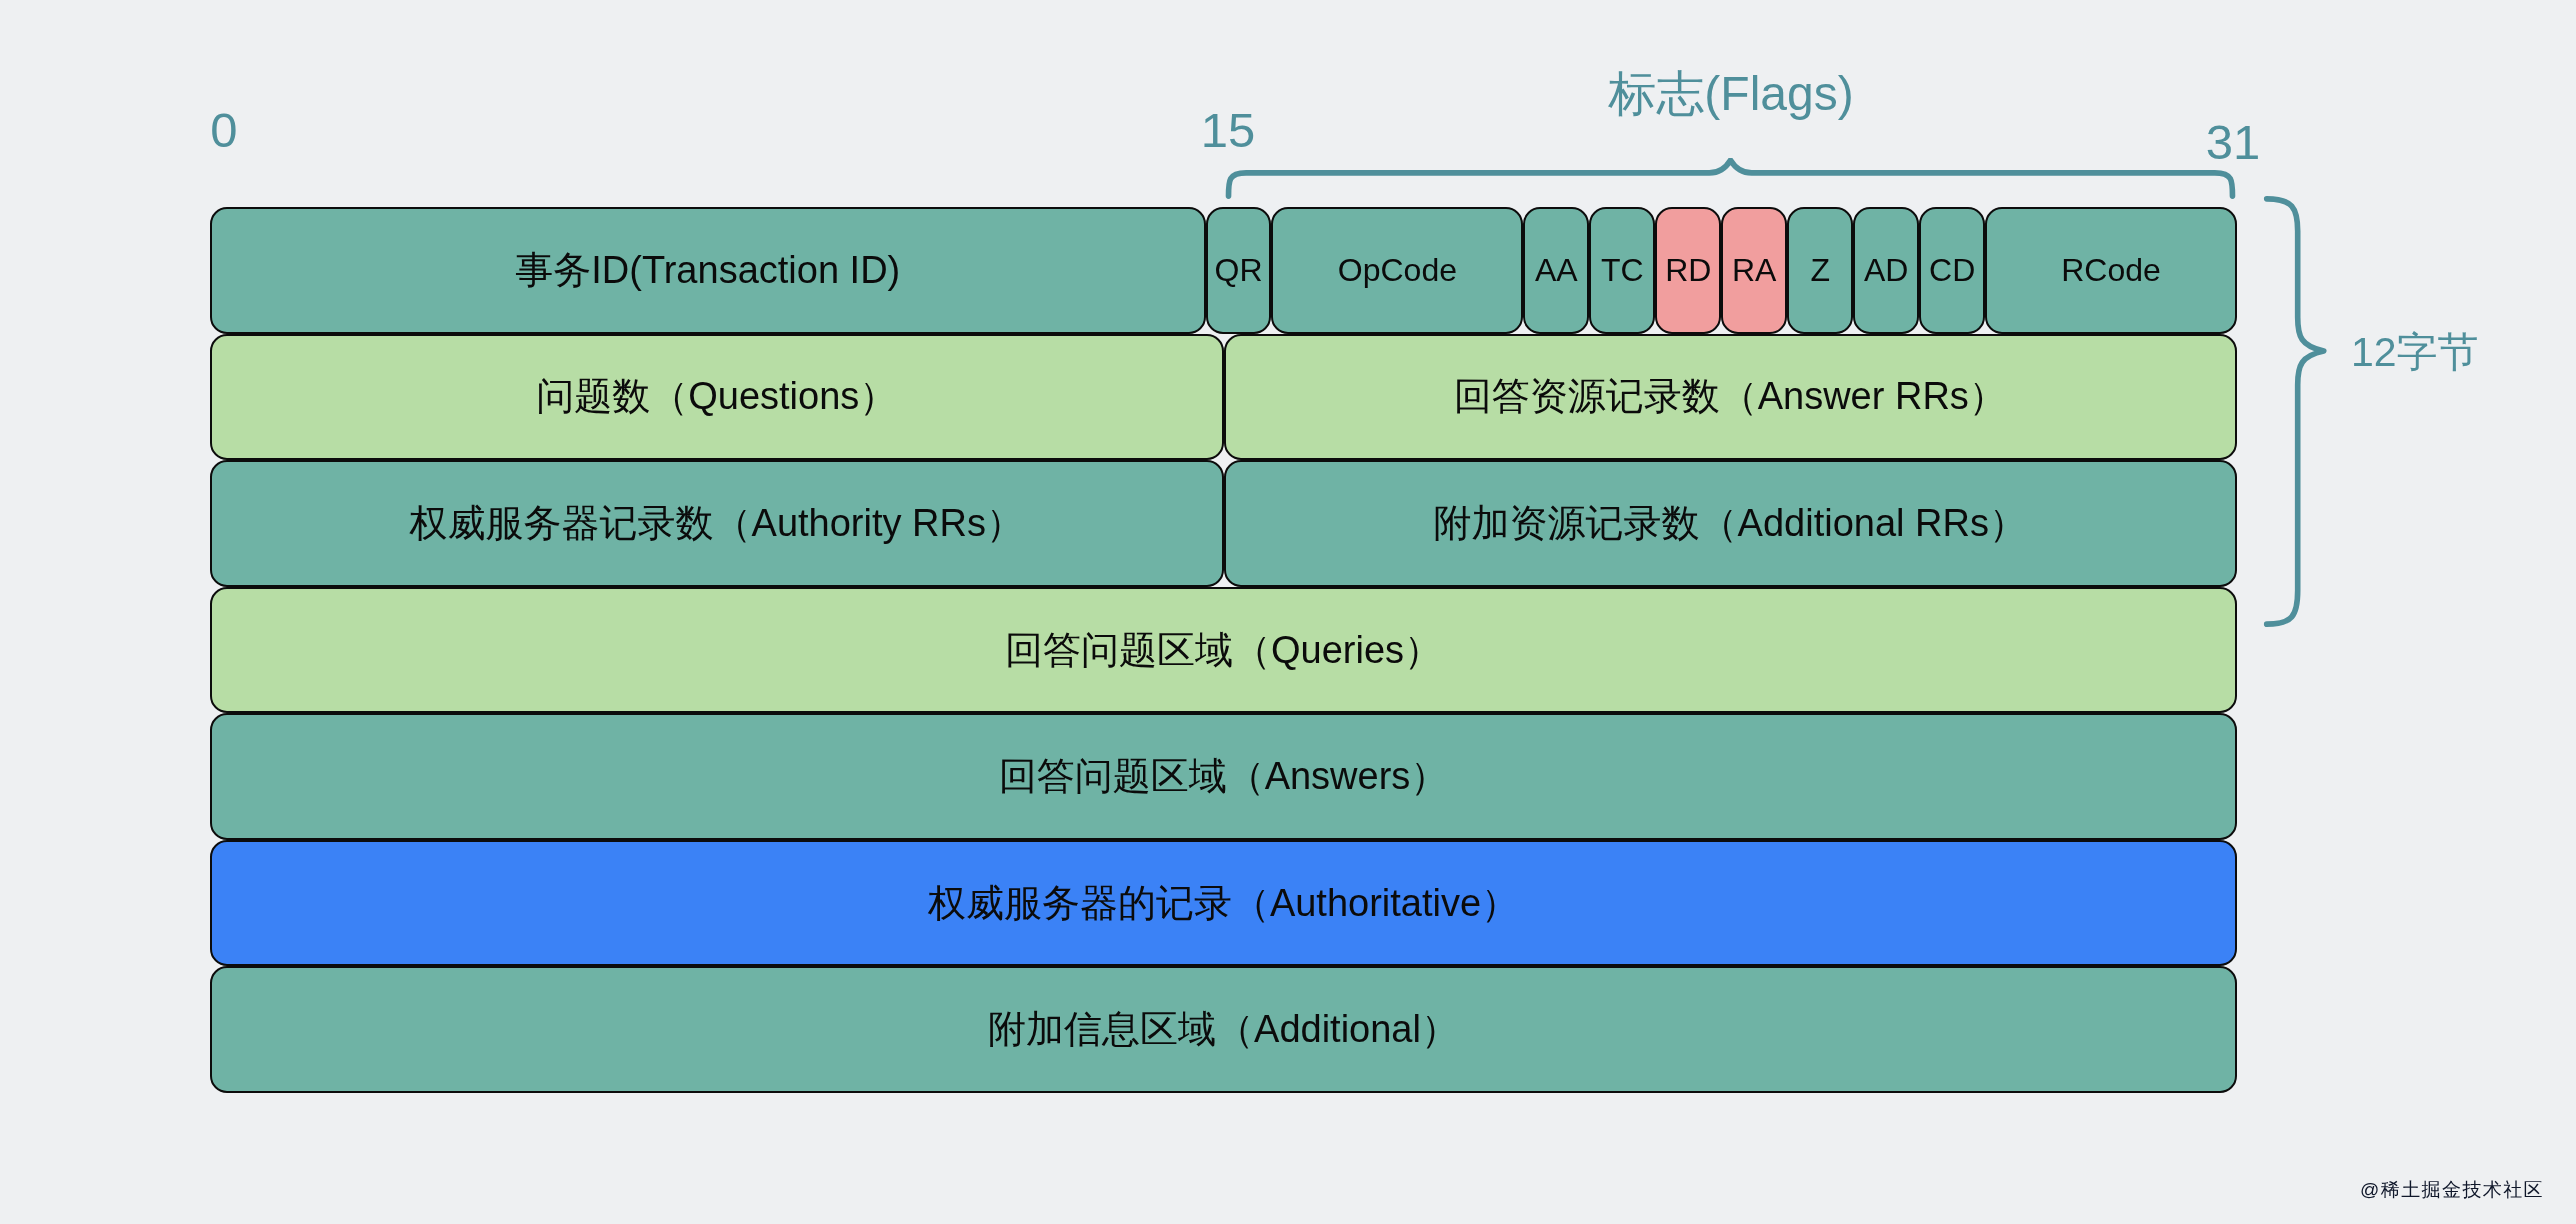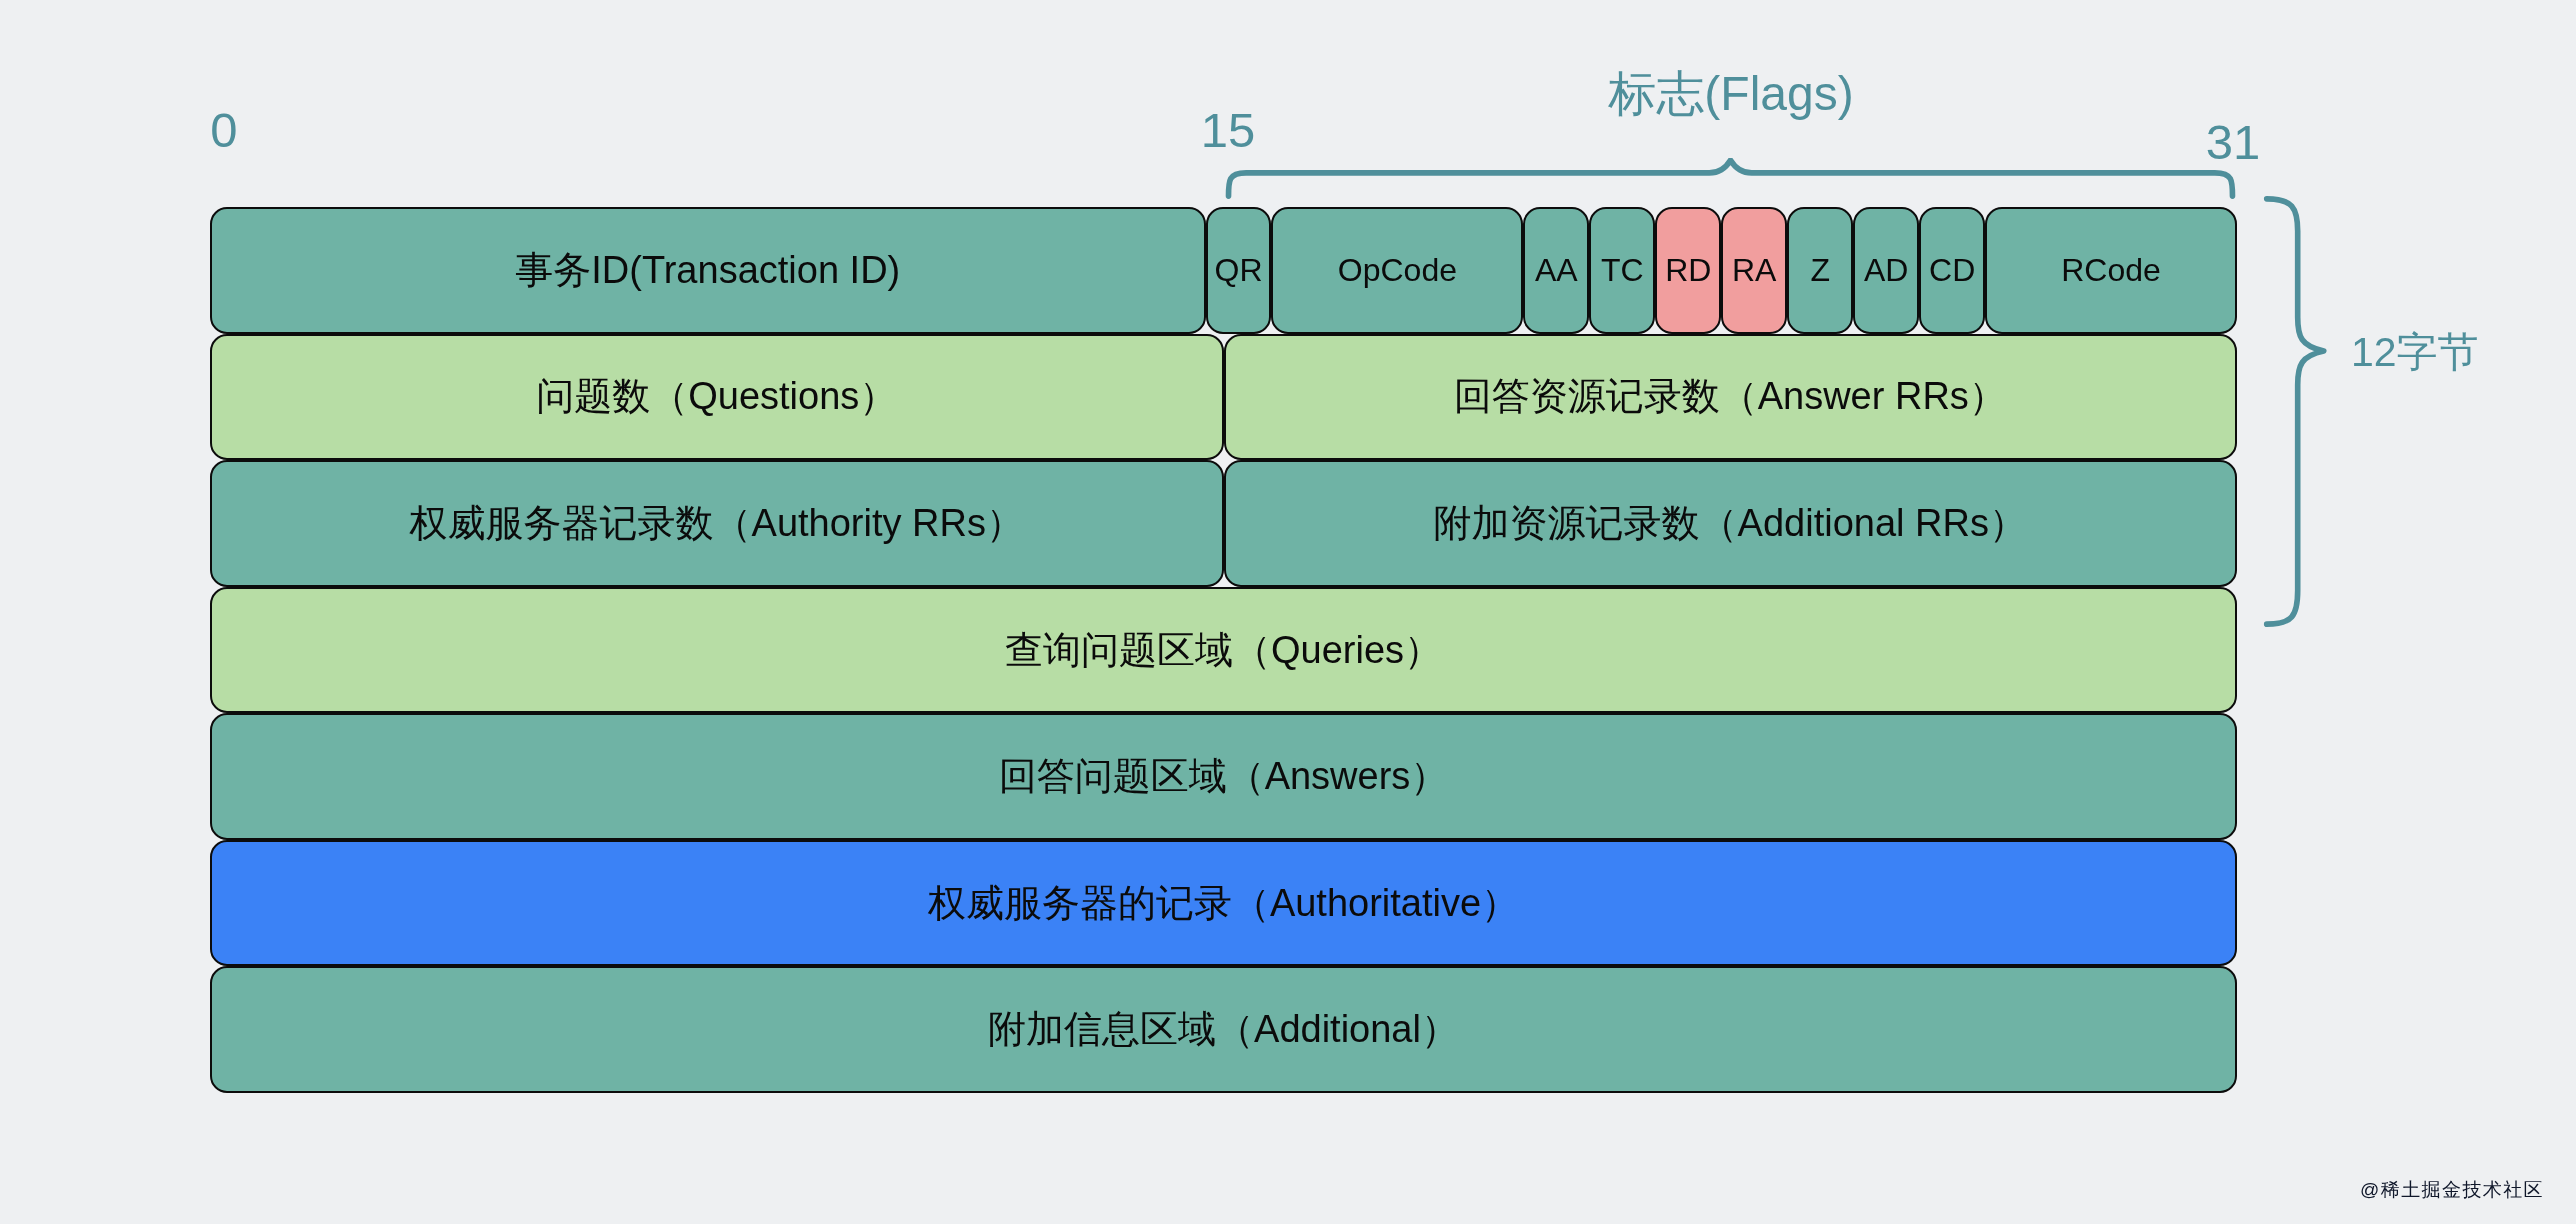--- a/index.html
+++ b/index.html
@@ -90,21 +90,21 @@
       <div class="cell half" style="background: rgb(183, 221, 165); text-align: center;">问题数（Questions）</div>
       <div class="cell half" style="background: rgb(183, 221, 165);">回答资源记录数（Answer RRs）</div>
     </div>
 
     <div class="row">
       <div class="cell half" style="background: rgb(111, 179, 165);">权威服务器记录数（Authority RRs）</div>
       <div class="cell half" style="background: rgb(111, 179, 165);">附加资源记录数（Additional RRs）</div>
     </div>
 
     <div class="row">
-      <div class="cell" style="background: rgb(183, 221, 165);">查询问题区域（Queries）</div>
+      <div class="cell" style="background: rgb(183, 221, 165);">回答问题区域（Queries）</div>
     </div>
     <div class="row">
       <div class="cell" style="background: rgb(111, 179, 165); text-align: right;">回答问题区域（Answers）</div>
     </div>
     <div class="row">
       <div class="cell" style="background: #3b82f6;">权威服务器的记录（Authoritative）</div>
     </div>
     <div class="row">
       <div class="cell" style="background: rgb(111, 179, 165);">附加信息区域（Additional）</div>
     </div>

